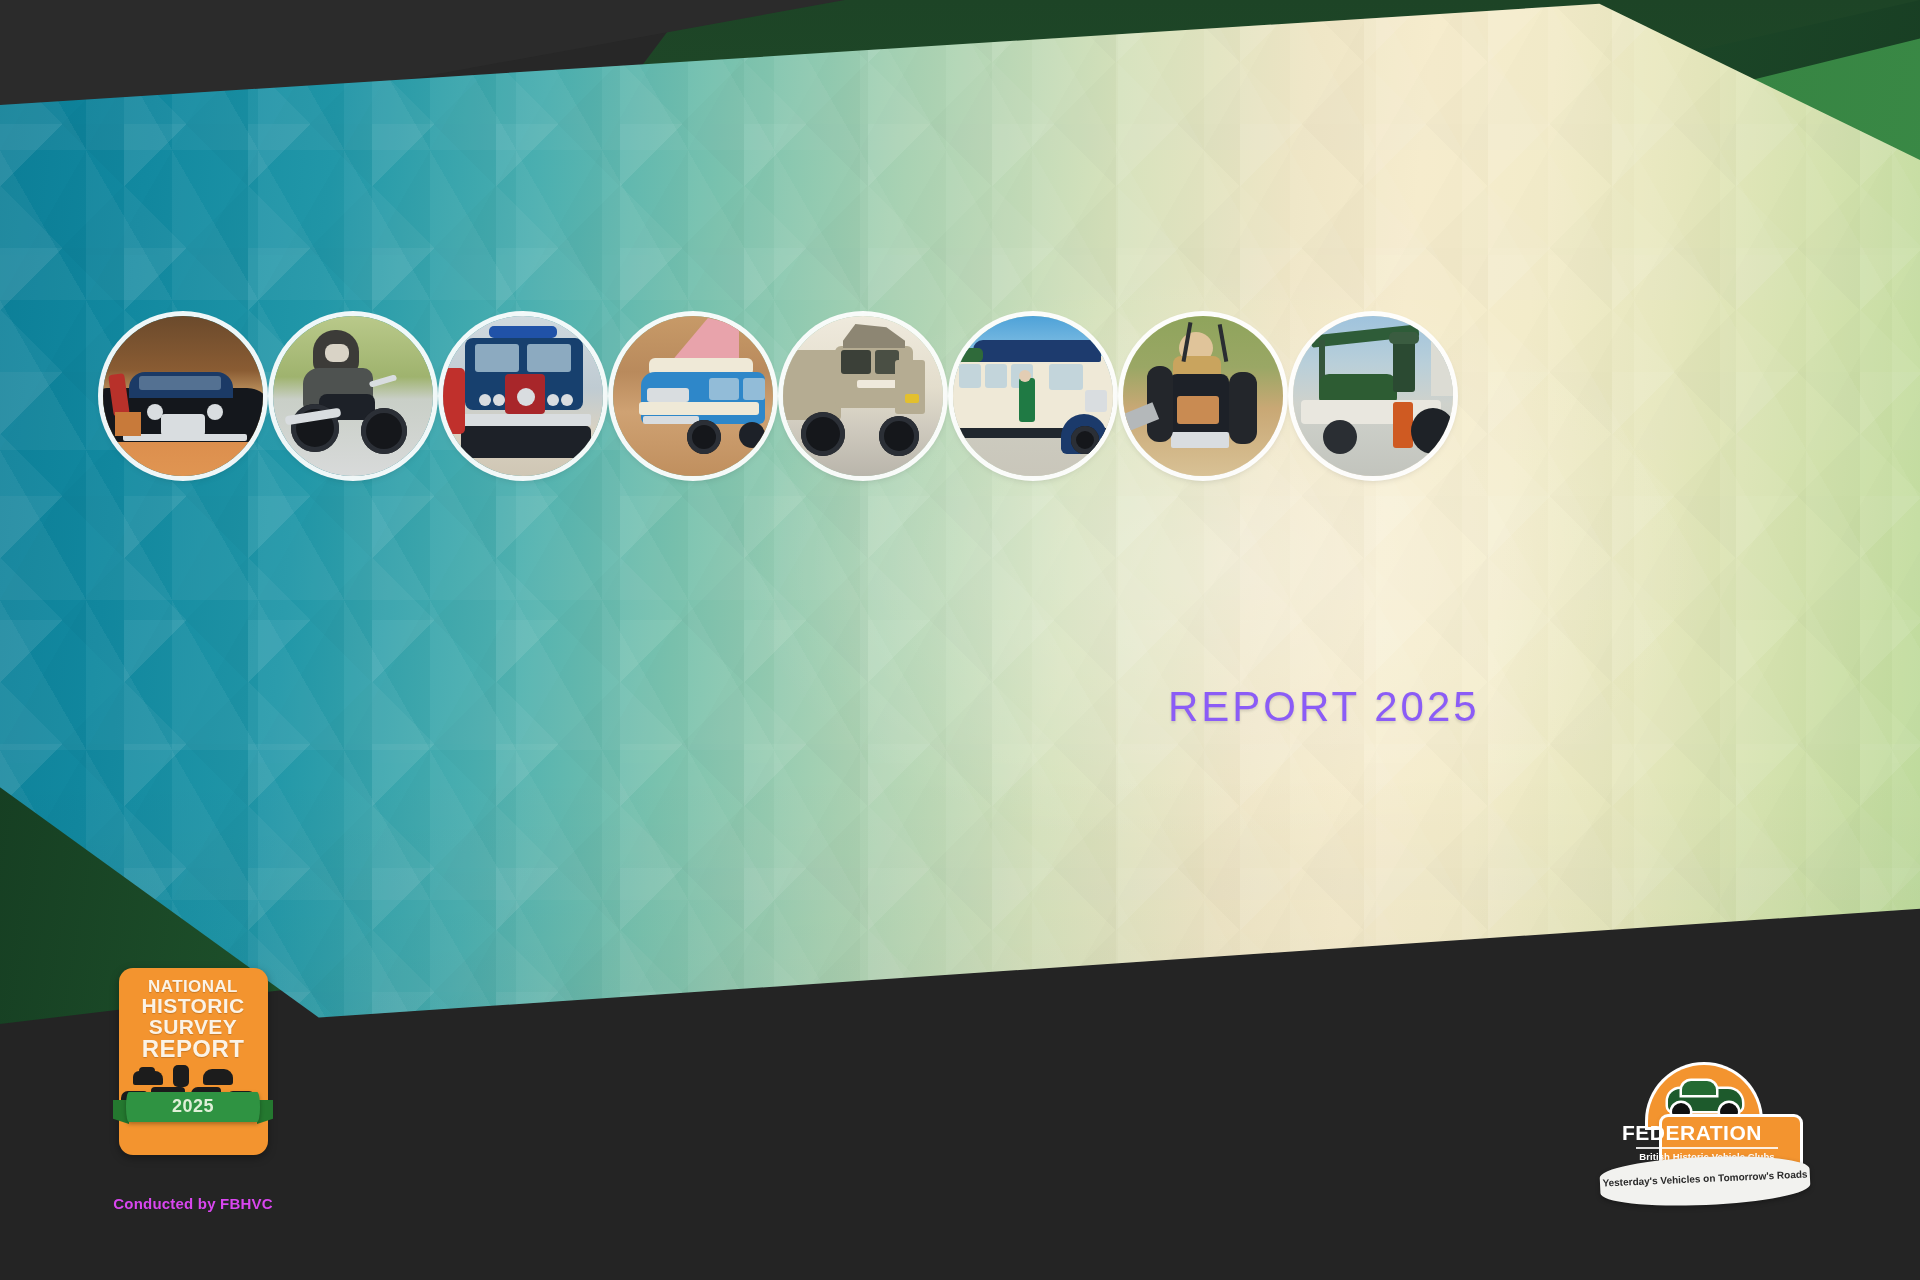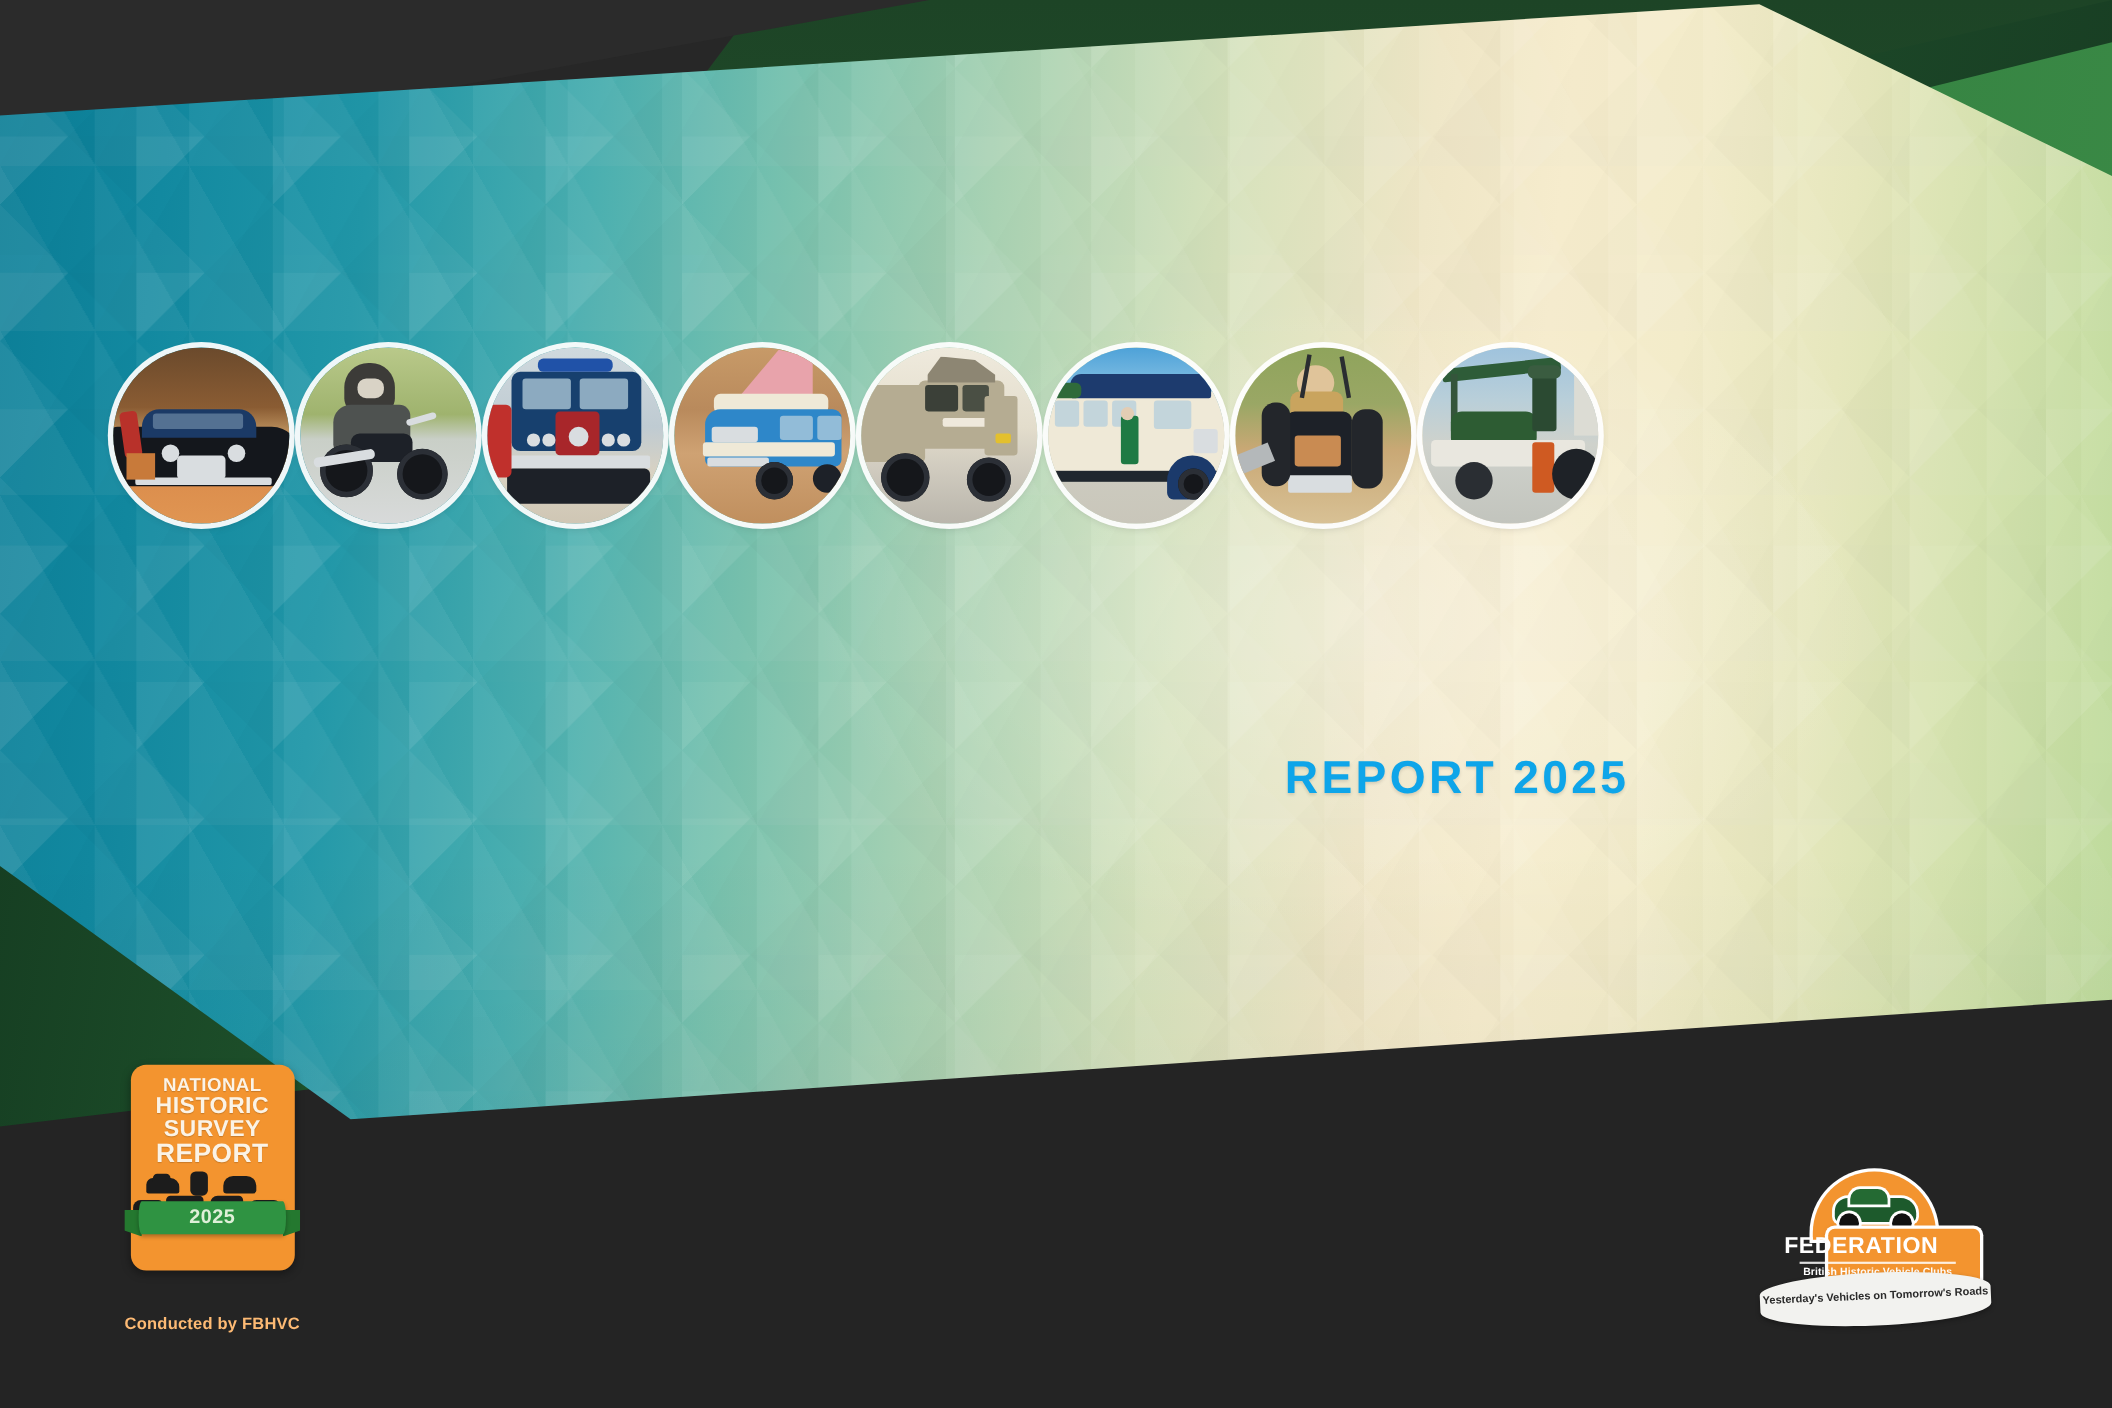--- a/index.html
+++ b/index.html
@@ -91,22 +91,22 @@
 
   
   .title-wrap{position:absolute;left:118px;top:590px;width:1680px;}
   .title{font-size:88px;line-height:.92;letter-spacing:-1px;font-weight:900;
     font-family:"Liberation Sans",sans-serif;
     transform:scaleX(1.03);transform-origin:left center;
     background:linear-gradient(92deg,#14313f 0%,#1a3a42 18%,#2a4a45 38%,#3c5a45 58%,#46634a 76%,#4a6950 100%);
     -webkit-background-clip:text;background-clip:text;color:transparent;
     text-shadow:0 3px 5px rgba(0,0,0,.13);
     white-space:nowrap;}
-  .subtitle{position:absolute;left:1168px;top:683px;font-size:42px;font-weight:700;
-    letter-spacing:3px;color:#0ea5e9;white-space:nowrap;
+  .subtitle{position:absolute;left:1168px;top:683px;font-size:42px;font-weight:400;
+    letter-spacing:3px;color:#8b5cf6;white-space:nowrap;
     text-shadow:0 2px 3px rgba(0,0,0,.13);}
 
   
   .badge{position:absolute;left:113px;top:968px;width:160px;}
   .badge-card{position:relative;width:137px;margin:0 auto;background:#f3942f;
     border-radius:14px;padding:10px 6px 34px;text-align:center;
     box-shadow:0 3px 8px rgba(0,0,0,.35);}
   .badge-line{color:#fbf3e6;font-weight:900;letter-spacing:.4px;line-height:1.0;
     text-shadow:0 1px 1px rgba(0,0,0,.18);}
   .bl1{font-size:17px;}
@@ -118,21 +118,21 @@
   .badge-ribbon{position:absolute;left:0;top:124px;width:160px;height:36px;}
   .ribbon-main{position:absolute;left:13px;top:0;width:134px;height:30px;
     background:#2f9342;border-radius:3px/14px;
     box-shadow:0 2px 4px rgba(0,0,0,.3);}
   .ribbon-l,.ribbon-r{position:absolute;top:8px;width:16px;height:24px;background:#24782f;}
   .ribbon-l{left:0;clip-path:polygon(0 0,100% 0,100% 100%,0 78%);}
   .ribbon-r{right:0;clip-path:polygon(0 0,100% 0,100% 78%,0 100%);}
   .ribbon-year{position:absolute;left:0;right:0;top:4px;text-align:center;
     font-size:18px;font-weight:900;color:#dff0d8;letter-spacing:.5px;}
   .badge-caption{margin-top:40px;text-align:center;font-size:15px;font-weight:700;
-    color:#fdba74;letter-spacing:.2px;}
+    color:#d946ef;letter-spacing:.2px;}
 
   
   .fbhvc{position:absolute;left:1600px;top:1065px;width:210px;height:145px;}
   .fb-arch{position:absolute;left:48px;top:0;width:112px;height:62px;
     background:#f3942f;border-radius:56px 56px 0 0;
     box-shadow:0 0 0 3px #fff;}
   .fb-car{position:absolute;left:62px;top:14px;width:86px;height:40px;}
   .fb-body{position:absolute;left:6px;top:10px;width:74px;height:22px;
     background:#1d5a2c;border-radius:12px 14px 5px 5px;box-shadow:0 0 0 2.5px #fff;}
   .fb-cab{position:absolute;left:20px;top:2px;width:34px;height:14px;

